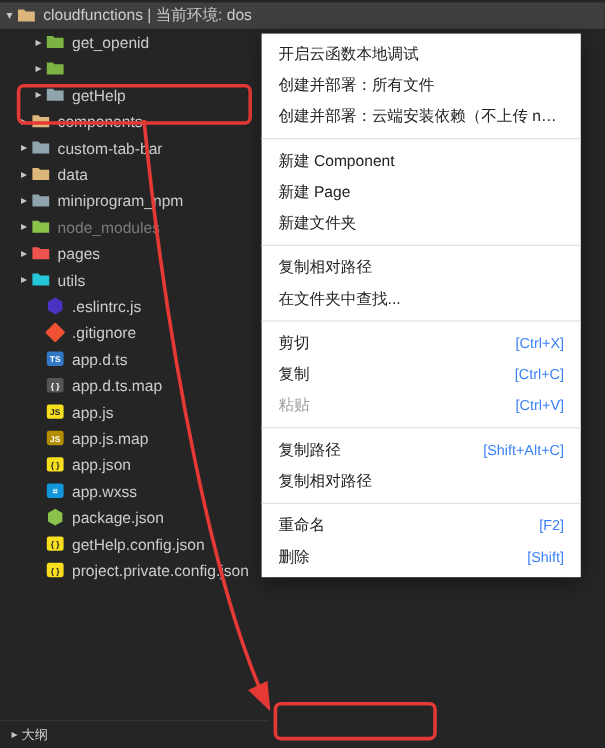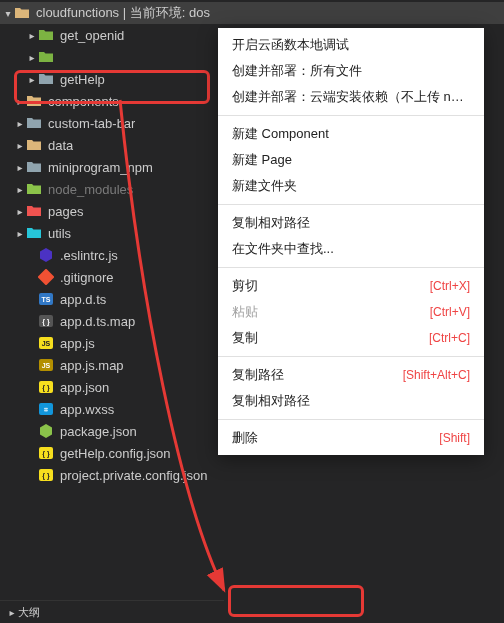--- a/index.html
+++ b/index.html
@@ -69,21 +69,21 @@
   .cm-item {
     display: flex;
     align-items: center;
     padding: 0 14px;
     height: 26px;
     cursor: pointer;
     white-space: nowrap;
   }
   .cm-item.disabled { color: #a0a0a0; cursor: default; }
   .cm-label { flex: 1; overflow:hidden; text-overflow: ellipsis; }
-  .cm-key { color: #ef4444; margin-left: 10px; font-size: 12px; }
+  .cm-key { color: #3b82f6; margin-left: 10px; font-size: 12px; }
   .cm-sep {
     height: 1px;
     background: #e0e0e0;
     margin: 5px 0;
   }
   .arrow-svg {
     position: absolute;
     left: 0; top: 0;
     width: 504px; height: 623px;
     pointer-events: none;
@@ -344,37 +344,41 @@
       <span class="cm-label">复制相对路径</span>
     </div>
     <div class="cm-item">
       <span class="cm-label">在文件夹中查找...</span>
     </div>
     <div class="cm-sep"></div>
     <div class="cm-item">
       <span class="cm-label">剪切</span>
       <span class="cm-key">[Ctrl+X]</span>
     </div>
+    <div class="cm-item">
+      <span class="cm-label">复制</span>
+      <span class="cm-key">[Ctrl+C]</span>
+    </div>
     <div class="cm-item disabled">
       <span class="cm-label">粘贴</span>
       <span class="cm-key">[Ctrl+V]</span>
     </div>
-    <div class="cm-item">
-      <span class="cm-label">复制</span>
-      <span class="cm-key">[Ctrl+C]</span>
-    </div>
     <div class="cm-sep"></div>
     <div class="cm-item">
       <span class="cm-label">复制路径</span>
       <span class="cm-key">[Shift+Alt+C]</span>
     </div>
     <div class="cm-item">
       <span class="cm-label">复制相对路径</span>
     </div>
     <div class="cm-sep"></div>
+    <div class="cm-item">
+      <span class="cm-label">重命名</span>
+      <span class="cm-key">[F2]</span>
+    </div>
     <div class="cm-item">
       <span class="cm-label">删除</span>
       <span class="cm-key">[Shift]</span>
     </div>
   </div>
 
 <div class="highlight-box" style="left:228px; top:585px; width:130px; height:26px;"></div>
 
 <svg class="arrow-svg">
   <defs>

